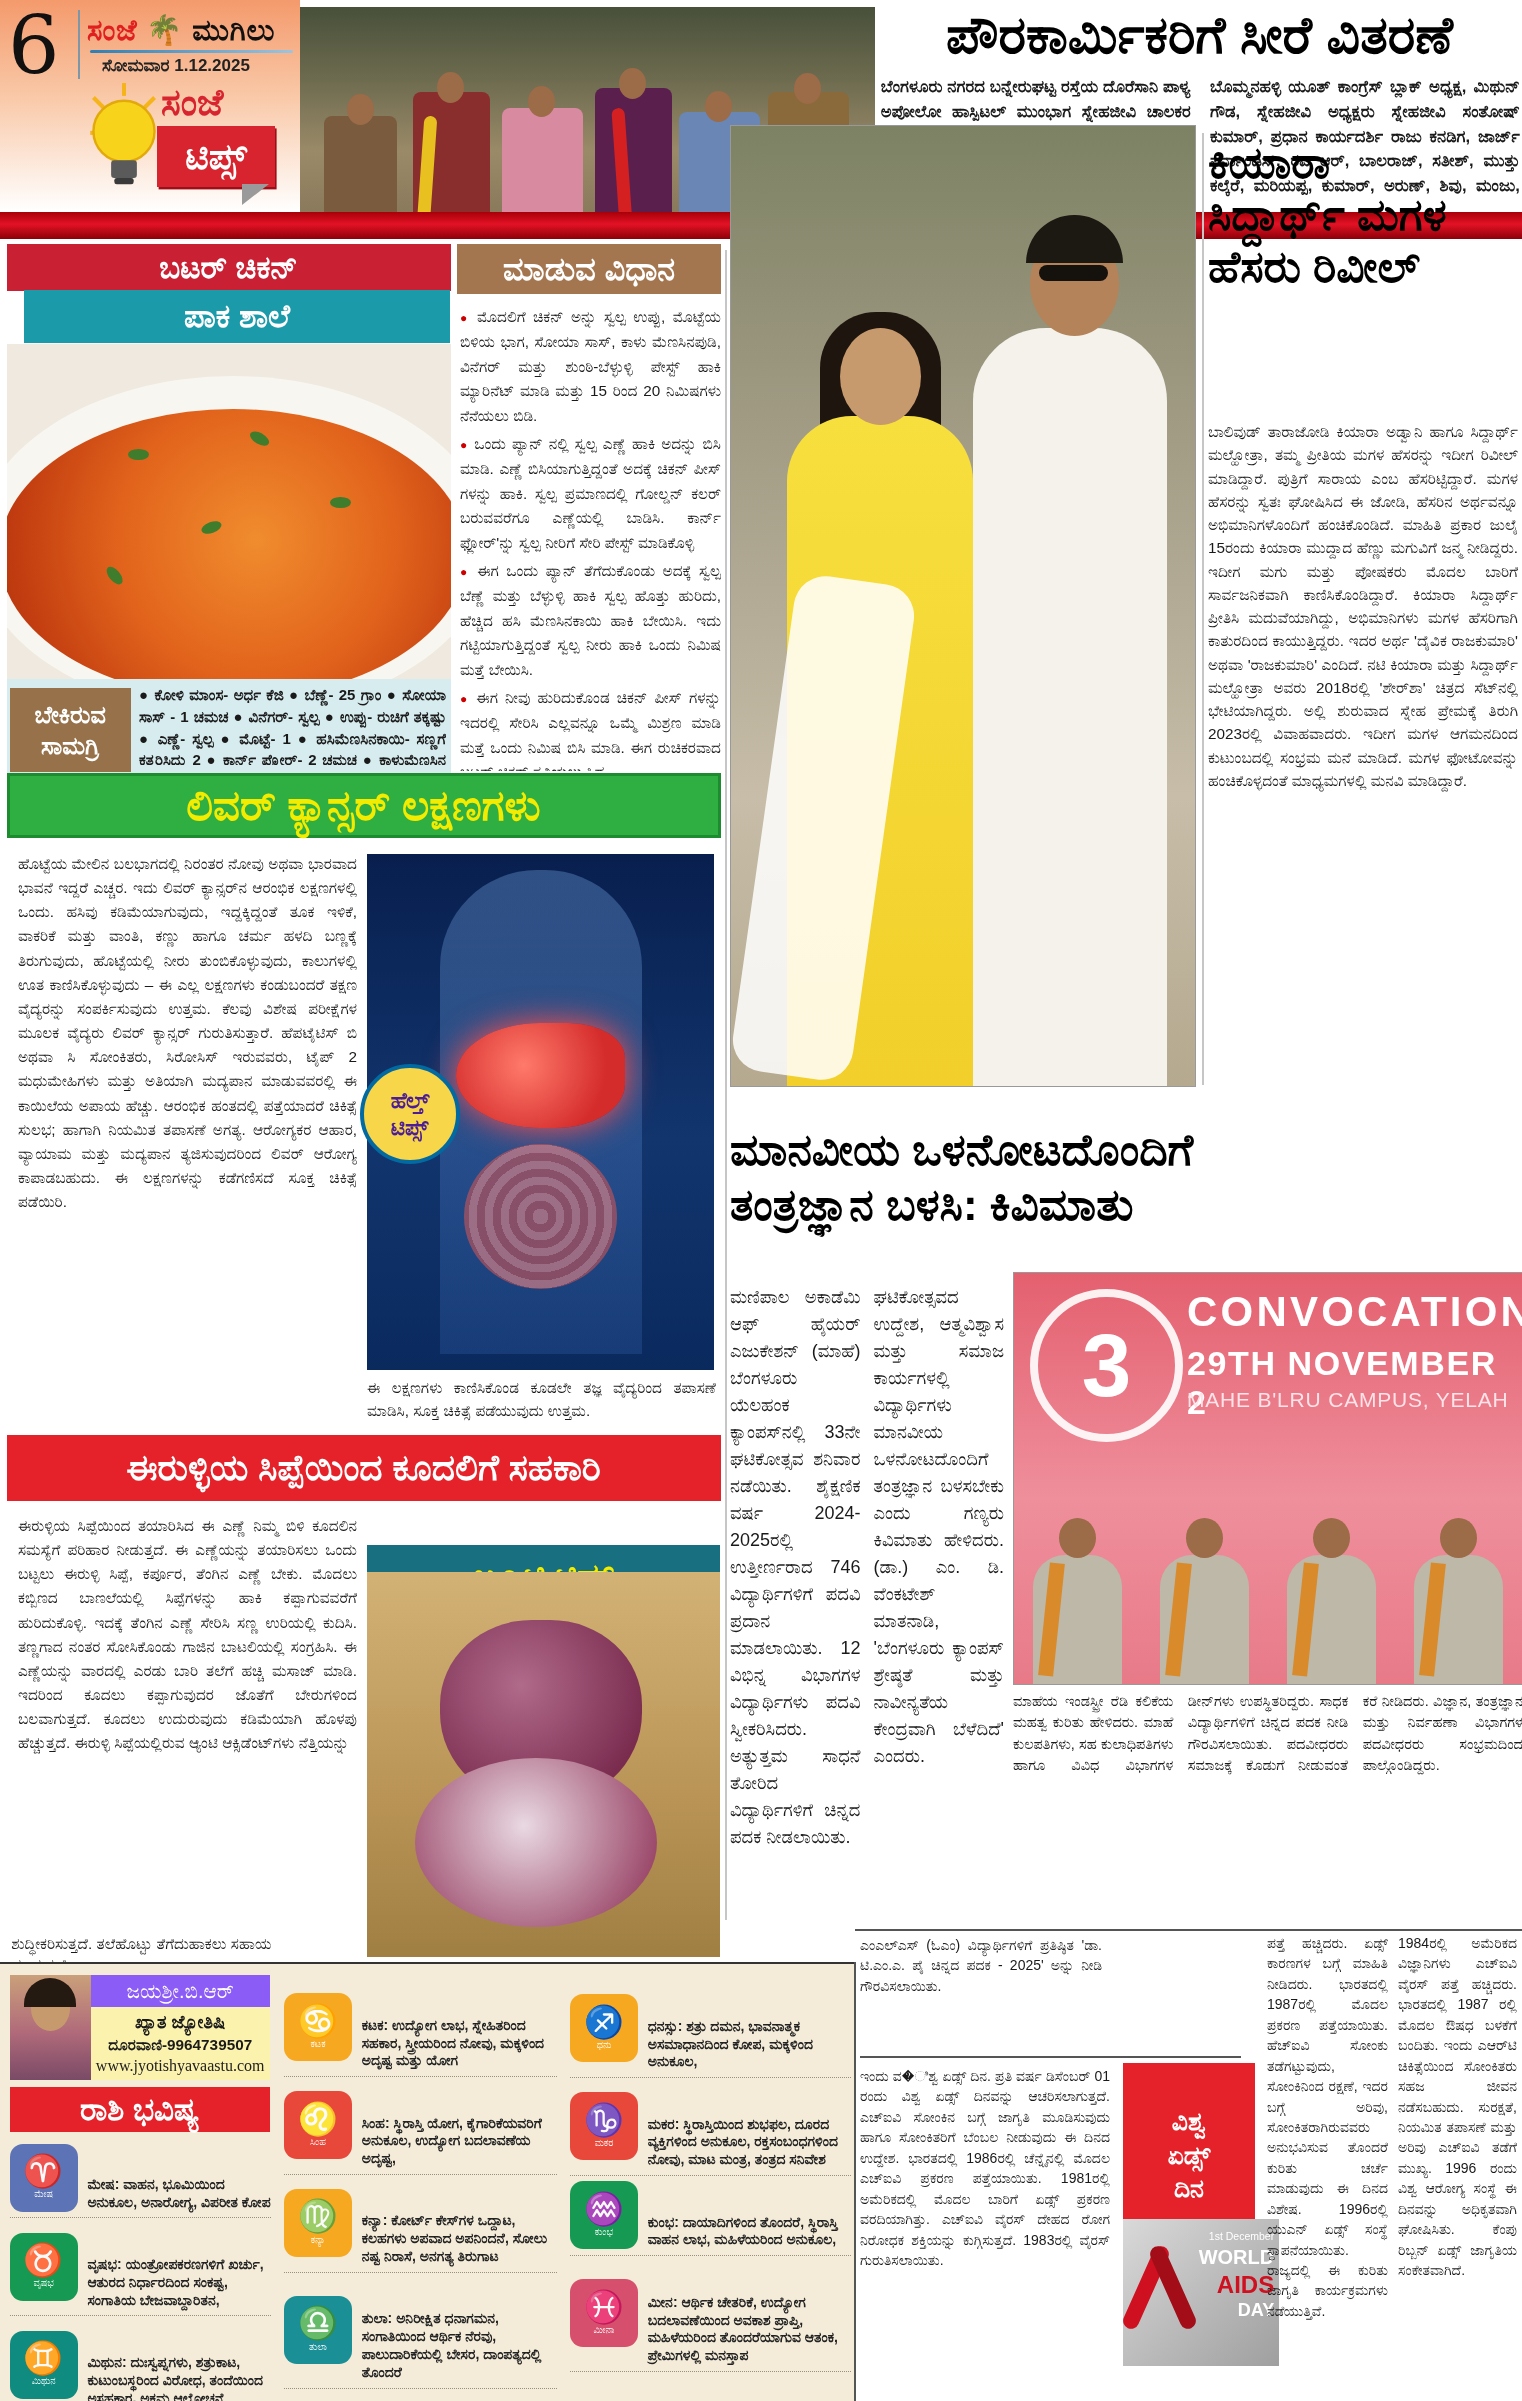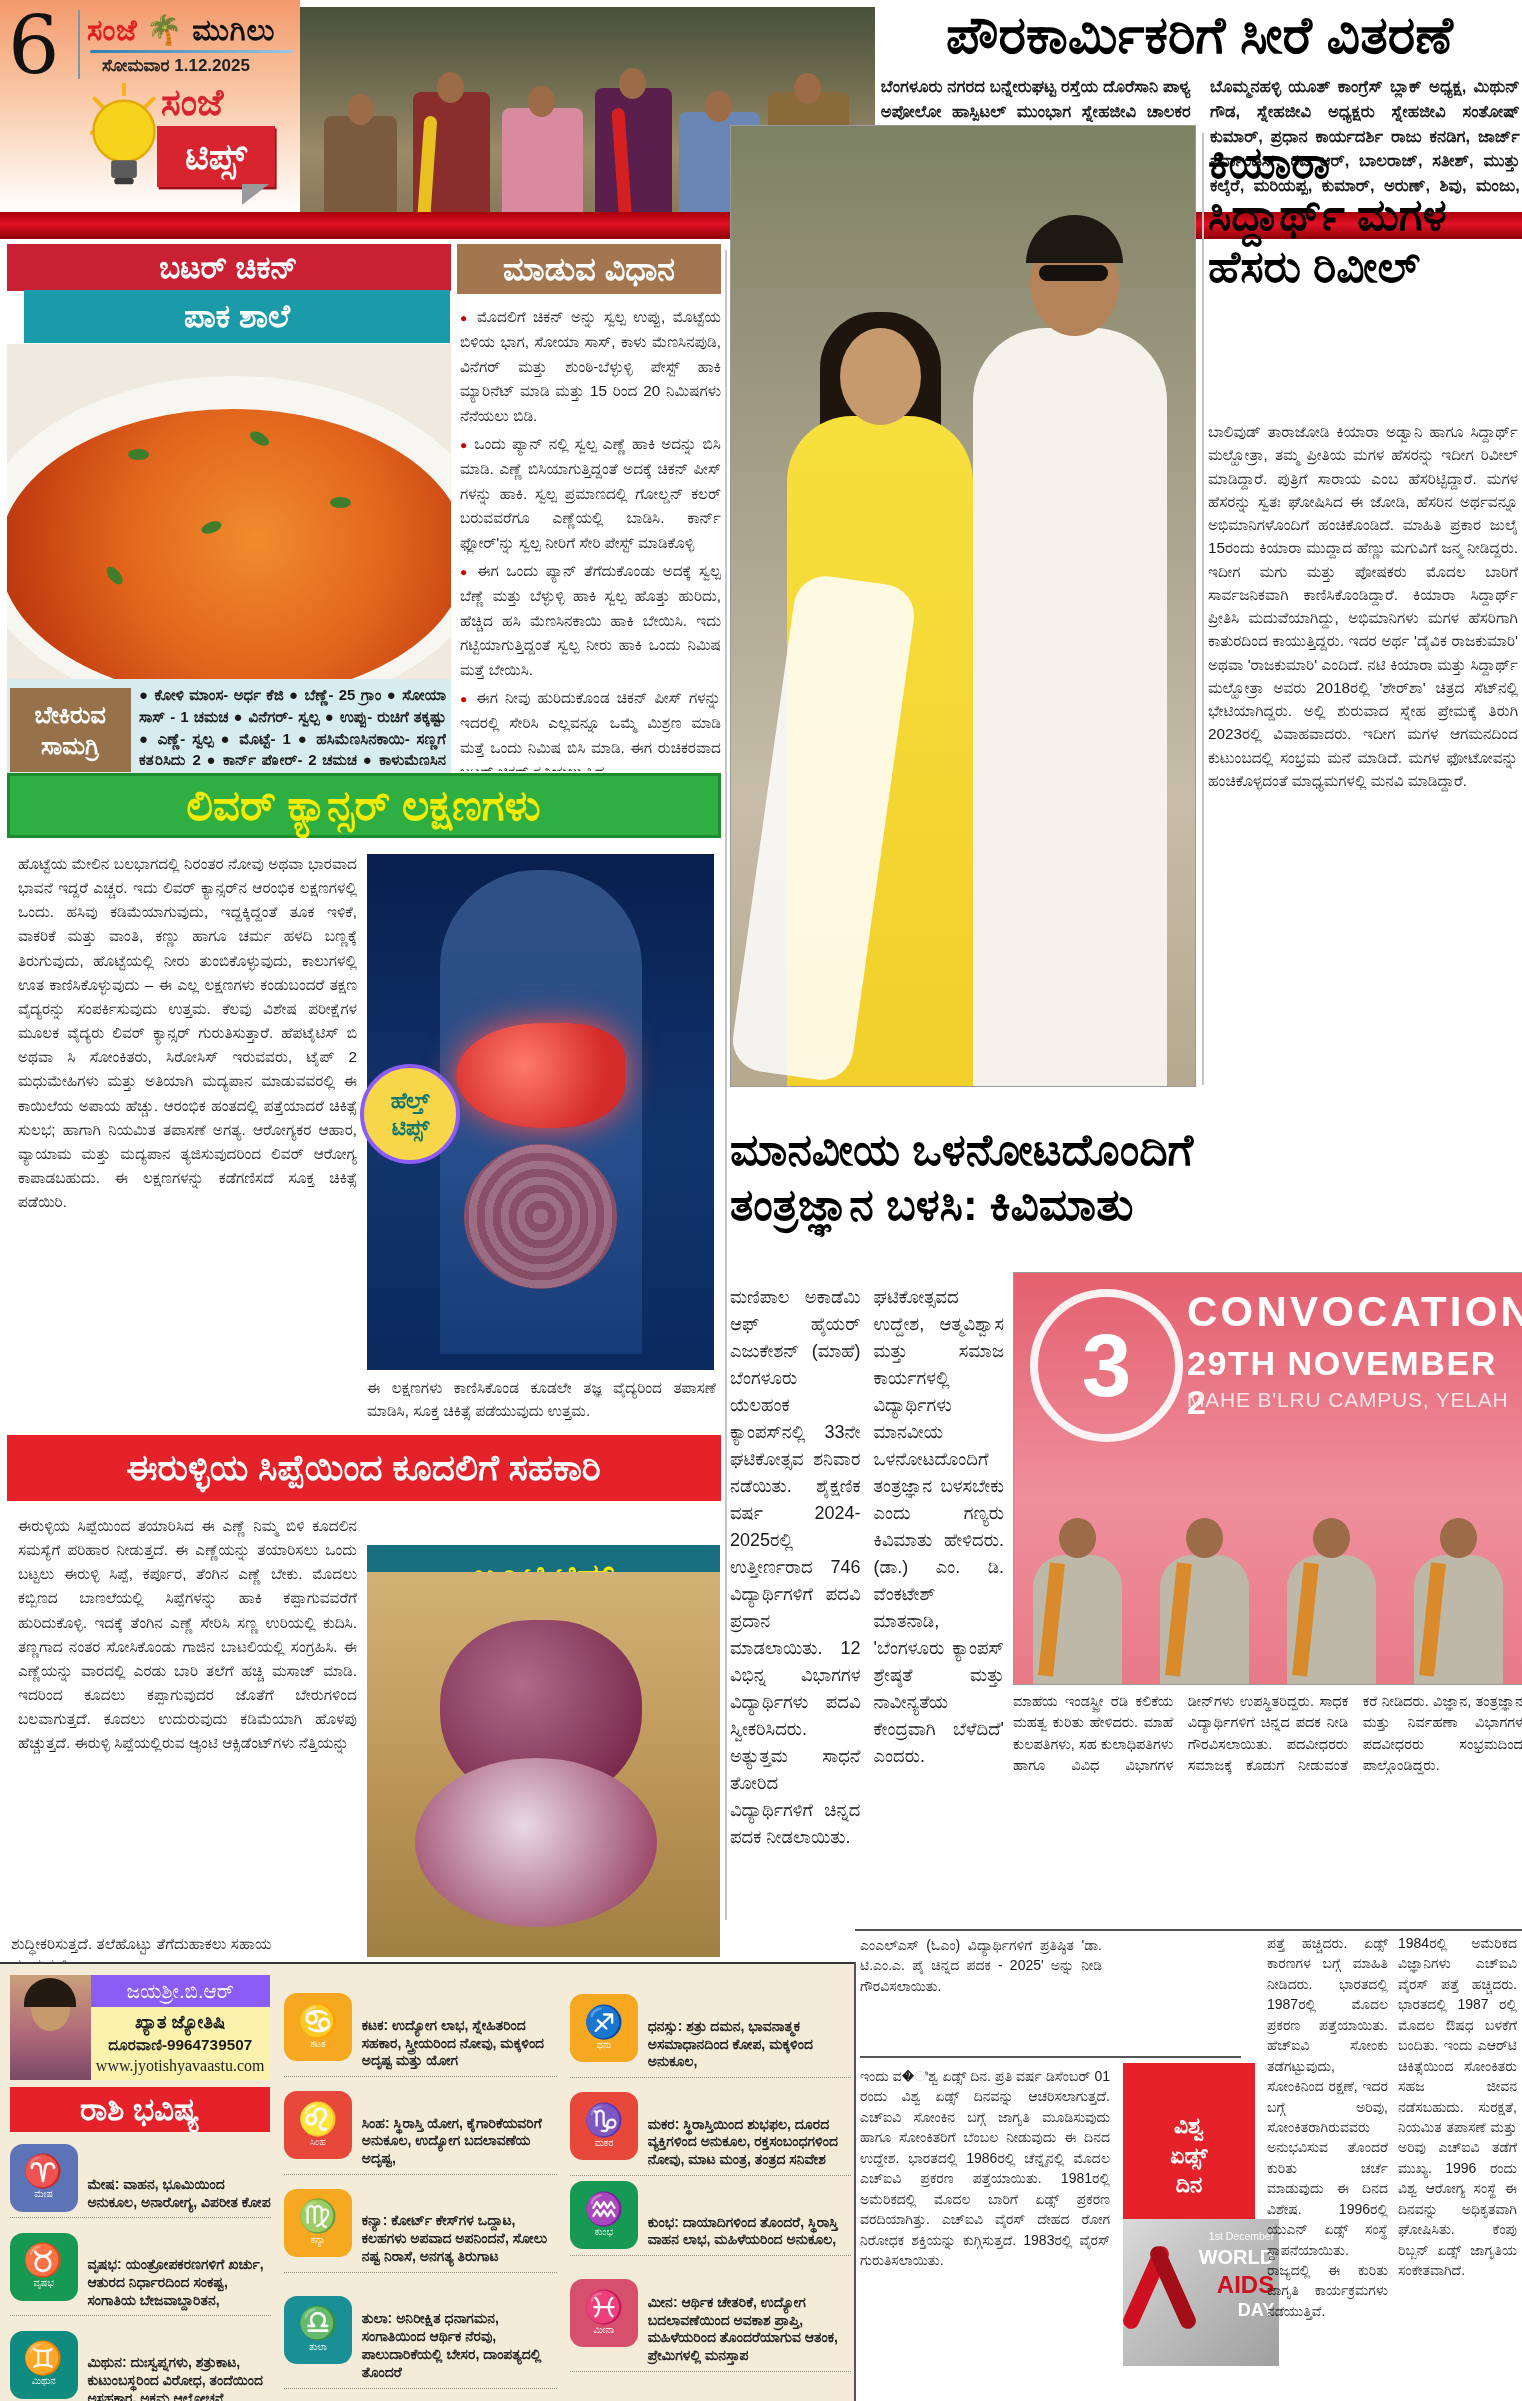--- a/index.html
+++ b/index.html
@@ -62,23 +62,23 @@
   .h-banner{left:6.5px;top:773px;width:714px;height:65px;background:#2fae42;border:3.2px solid #1d8c2f;box-sizing:border-box;
             color:#f3ec00;font-size:42px;font-weight:bold;display:flex;align-items:center;justify-content:center;}
   .h-left{left:18px;top:852px;width:339px;height:565px;font-size:15.3px;line-height:1.58;}
   .liver-img{left:367px;top:854px;width:347px;height:516px;background:linear-gradient(180deg,#081f4e 0%,#12356e 55%,#0a2a5e 100%);overflow:hidden;}
   .torso{position:absolute;left:73px;top:16px;width:202px;height:484px;border-radius:97px 97px 0 0;
          background:linear-gradient(180deg,rgba(120,170,230,.35),rgba(60,110,190,.25));}
   .liver{position:absolute;left:89px;top:169px;width:169px;height:105px;border-radius:60% 40% 50% 60%;
          background:radial-gradient(circle at 40% 40%,#ff7a6a,#d42b2b 70%);box-shadow:0 0 32px #ff5050;}
   .gut{position:absolute;left:97px;top:290px;width:153px;height:145px;border-radius:50%;
        background:repeating-radial-gradient(circle at 50% 50%,#e88 0 8px,#c55 8px 16px);opacity:.6;}
-  .h-badge{left:360px;top:1064px;width:100px;height:100px;border-radius:50%;background:#f7d64a;border:4px solid #8b5cf6;
-           box-sizing:border-box;color:#0f766e;font-size:22px;font-weight:bold;display:flex;align-items:center;justify-content:center;
-           text-align:right;line-height:1.25;}
+  .h-badge{left:360px;top:1064px;width:100px;height:100px;border-radius:50%;background:#f7d64a;border:4px solid #0369a1;
+           box-sizing:border-box;color:#4c1d95;font-size:22px;font-weight:bold;display:flex;align-items:center;justify-content:center;
+           text-align:left;line-height:1.25;}
   .h-bottom{left:367px;top:1377px;width:349px;height:50px;font-size:15.3px;line-height:1.5;}
 
   
   .b-banner{left:6.5px;top:1435px;width:714px;height:66px;background:#e5222a;color:#fff;font-size:36px;font-weight:bold;
             display:flex;align-items:center;justify-content:center;}
   .b-left{left:18px;top:1514px;width:339px;height:407px;font-size:15.3px;line-height:1.58;}
   .bt-banner{left:367px;top:1509px;width:353px;height:63px;background:#176f80;color:#f3ec00;font-size:34px;font-weight:bold;
              display:flex;align-items:center;justify-content:center;margin-top:36px;}
   .onion-img{left:367px;top:1572px;width:353px;height:385px;background:linear-gradient(180deg,#d3b276,#b89355 60%,#a07f43);overflow:hidden;}
   .onion1{position:absolute;left:73px;top:48px;width:202px;height:186px;border-radius:50% 50% 55% 55%;
@@ -115,21 +115,21 @@
   .c-people{position:absolute;left:0;bottom:0;width:100%;height:153px;display:flex;justify-content:space-around;align-items:flex-end;}
   .c-person{width:89px;height:129px;border-radius:32px 32px 0 0;background:#bdb8a8;position:relative;}
   .c-person::before{content:"";position:absolute;left:26px;top:-37px;width:37px;height:40px;border-radius:50%;background:#9c6b48;}
   .c-person::after{content:"";position:absolute;left:11.3px;top:8px;width:14.5px;height:113px;background:#d98a2b;transform:rotate(6deg);}
   .c-below{left:1013px;top:1691px;width:510px;height:234px;font-size:14.5px;line-height:1.48;column-count:3;column-gap:14.5px;}
   .c-cont{left:860px;top:1935px;width:242px;height:115px;font-size:14px;line-height:1.45;}
 
   
   .aids-div{left:860px;top:2056px;width:381px;height:1.6px;background:#555;}
   .aids-col1{left:860px;top:2066px;width:250px;height:323px;font-size:14px;line-height:1.46;}
-  .aids-box{left:1123px;top:2063px;width:132px;height:185px;background:#e5222a;color:#fff;font-size:22px;font-weight:bold;
+  .aids-box{left:1123px;top:2063px;width:132px;height:185px;background:#e5222a;color:#fff;font-size:25px;font-weight:bold;
             display:flex;align-items:center;justify-content:center;text-align:center;line-height:1.35;}
   .aids-img{left:1123px;top:2219px;width:132px;height:147px;background:linear-gradient(135deg,#d9d9d9,#9f9f9f);overflow:hidden;padding-left:24px;}
   .ribbon{position:absolute;left:14.5px;top:24px;width:16px;height:89px;background:#cf1020;border-radius:8px;transform:rotate(24deg);}
   .ribbon2{position:absolute;left:42px;top:24px;width:16px;height:89px;background:#a30d18;border-radius:8px;transform:rotate(-24deg);}
   .aids-date{position:absolute;right:4.8px;top:11.3px;font-size:10.5px;color:#fff;}
   .aids-w1{position:absolute;right:4.8px;top:27.4px;font-size:20px;font-weight:bold;color:#fff;}
   .aids-w2{position:absolute;right:4.8px;top:52px;font-size:24px;font-weight:bold;color:#cf1020;}
   .aids-w3{position:absolute;right:4.8px;top:81px;font-size:18px;font-weight:bold;color:#fff;}
   .aids-col2{left:1267px;top:1933px;width:121px;height:457px;font-size:14px;line-height:1.46;}
   .aids-col3{left:1398px;top:1933px;width:119px;height:457px;font-size:14px;line-height:1.46;}

